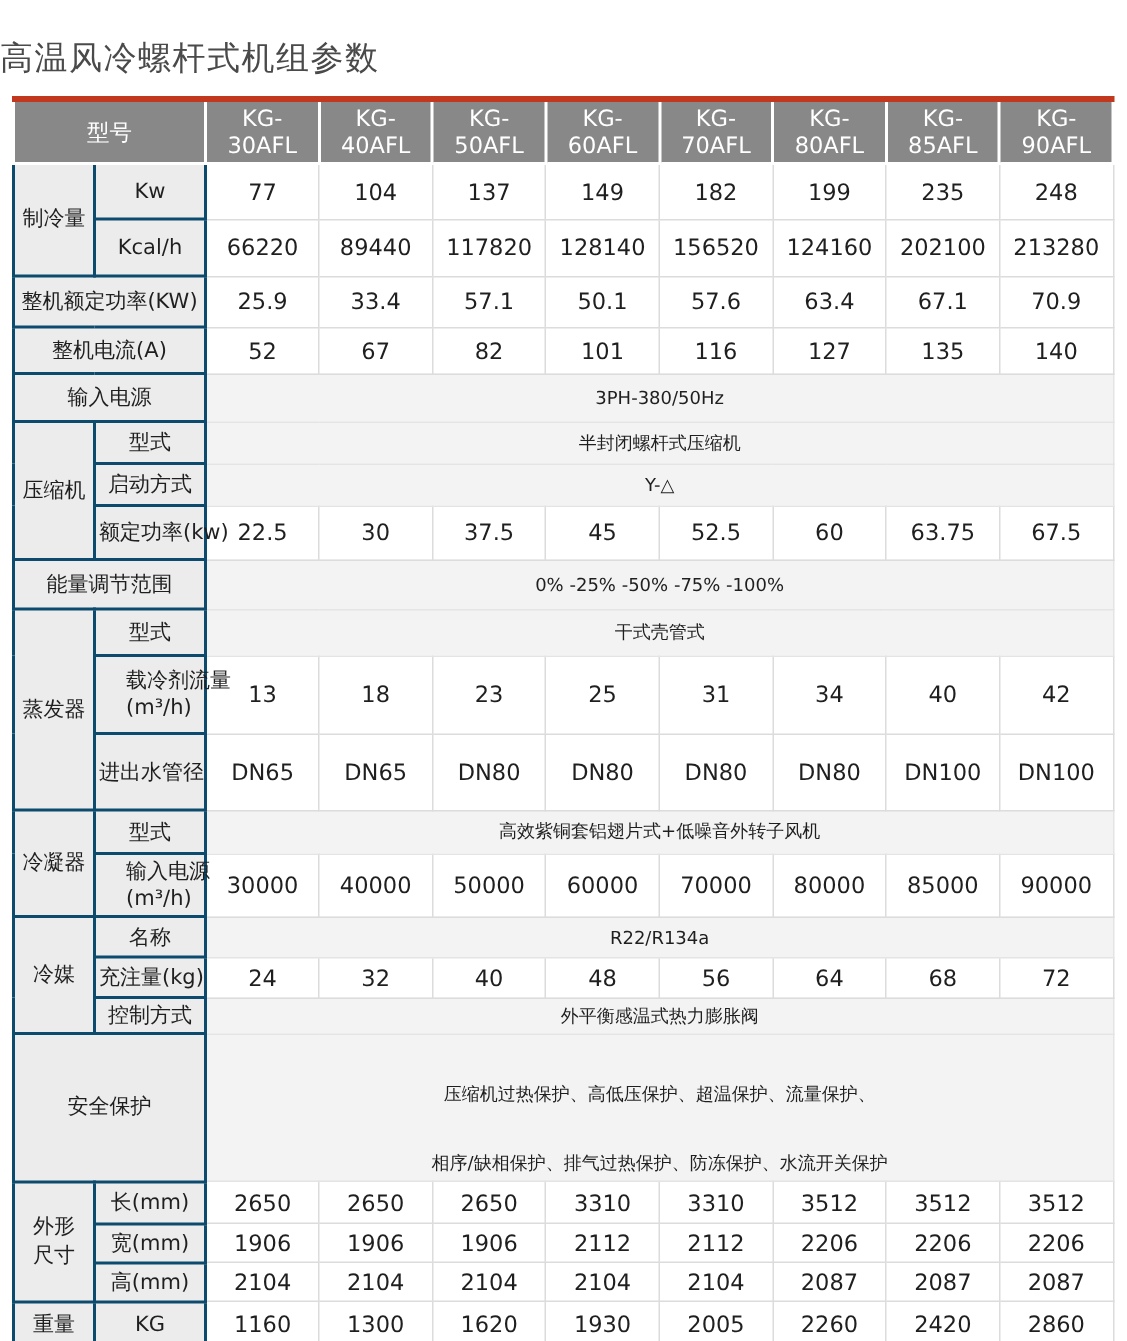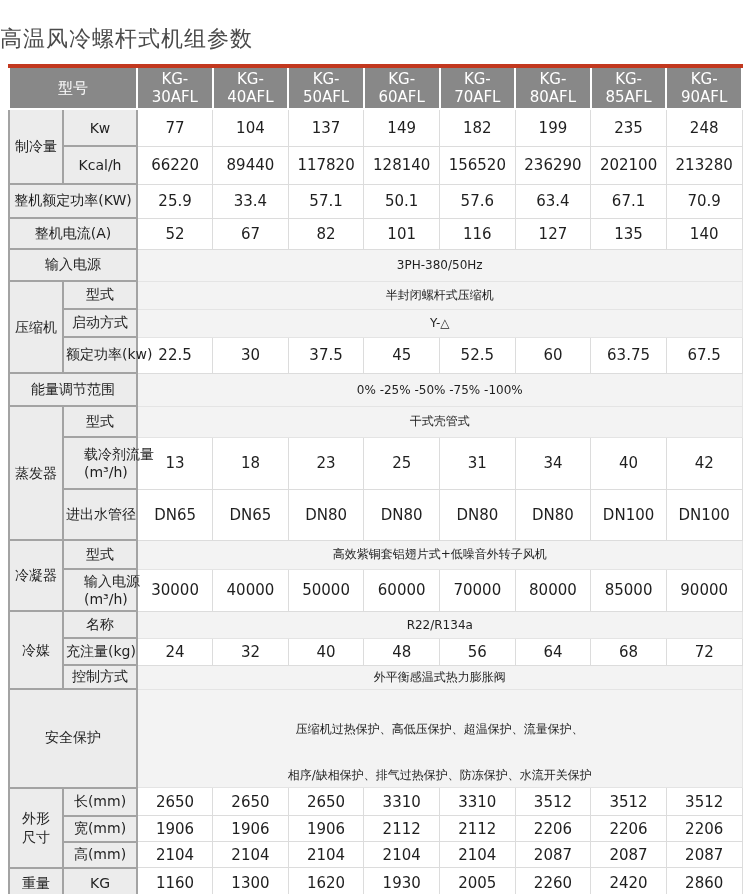--- a/index.html
+++ b/index.html
@@ -24,21 +24,21 @@
     margin:24px 8px 10px 0;letter-spacing:1px;font-weight:400;
   }
   .accent-bar{margin-left:8px;width:735px;height:4px;background:var(--accent-red);}
   table{margin-left:8px;width:735px;border-collapse:collapse;table-layout:fixed;}
   col.c-grp{width:54px;} col.c-sub{width:74px;}
   th{
     background:var(--header-bg);color:#ffffff;font-size:15px;font-weight:400;
     border:2px solid #ffffff;border-top:none;padding:2px;
   }
   td{padding:2px;text-align:center;vertical-align:middle;}
-  .grp,.sub,.lab2{background:var(--label-bg);border:2px solid #a3a3a3;font-size:14px;}
+  .grp,.sub,.lab2{background:var(--label-bg);border:2px solid #0c4a6e;font-size:14px;}
   .grp{white-space:pre-line;line-height:1.35;}
   .sub{white-space:nowrap;}
   .sub.two{text-align:left;padding-left:20px;}
   .sub.two span{display:block;line-height:1.3;white-space:nowrap;}
   .lab2{white-space:nowrap;}
   .val{background:#ffffff;border:1px solid var(--value-border);font-size:15px;}
   .band{background:var(--band-bg);border:1px solid var(--band-border);font-size:12px;}
   .band .ln{line-height:1.55;margin-top:28px;}
   .footer{
     text-align:center;padding-right:8px;margin-top:16px;
@@ -90,21 +90,21 @@
         <td class="val">235</td>
         <td class="val">248</td>
       </tr>
   <tr style="height:38px">
     <td class="sub">Kcal/h</td>
   <td class="val">66220</td>
         <td class="val">89440</td>
         <td class="val">117820</td>
         <td class="val">128140</td>
         <td class="val">156520</td>
-        <td class="val">236290</td>
+        <td class="val">124160</td>
         <td class="val">202100</td>
         <td class="val">213280</td>
       </tr>
 
   <tr style="height:34px">
     <td class="lab2" colspan="2">整机额定功率(KW)</td>
   <td class="val">25.9</td>
         <td class="val">33.4</td>
         <td class="val">57.1</td>
         <td class="val">50.1</td>

